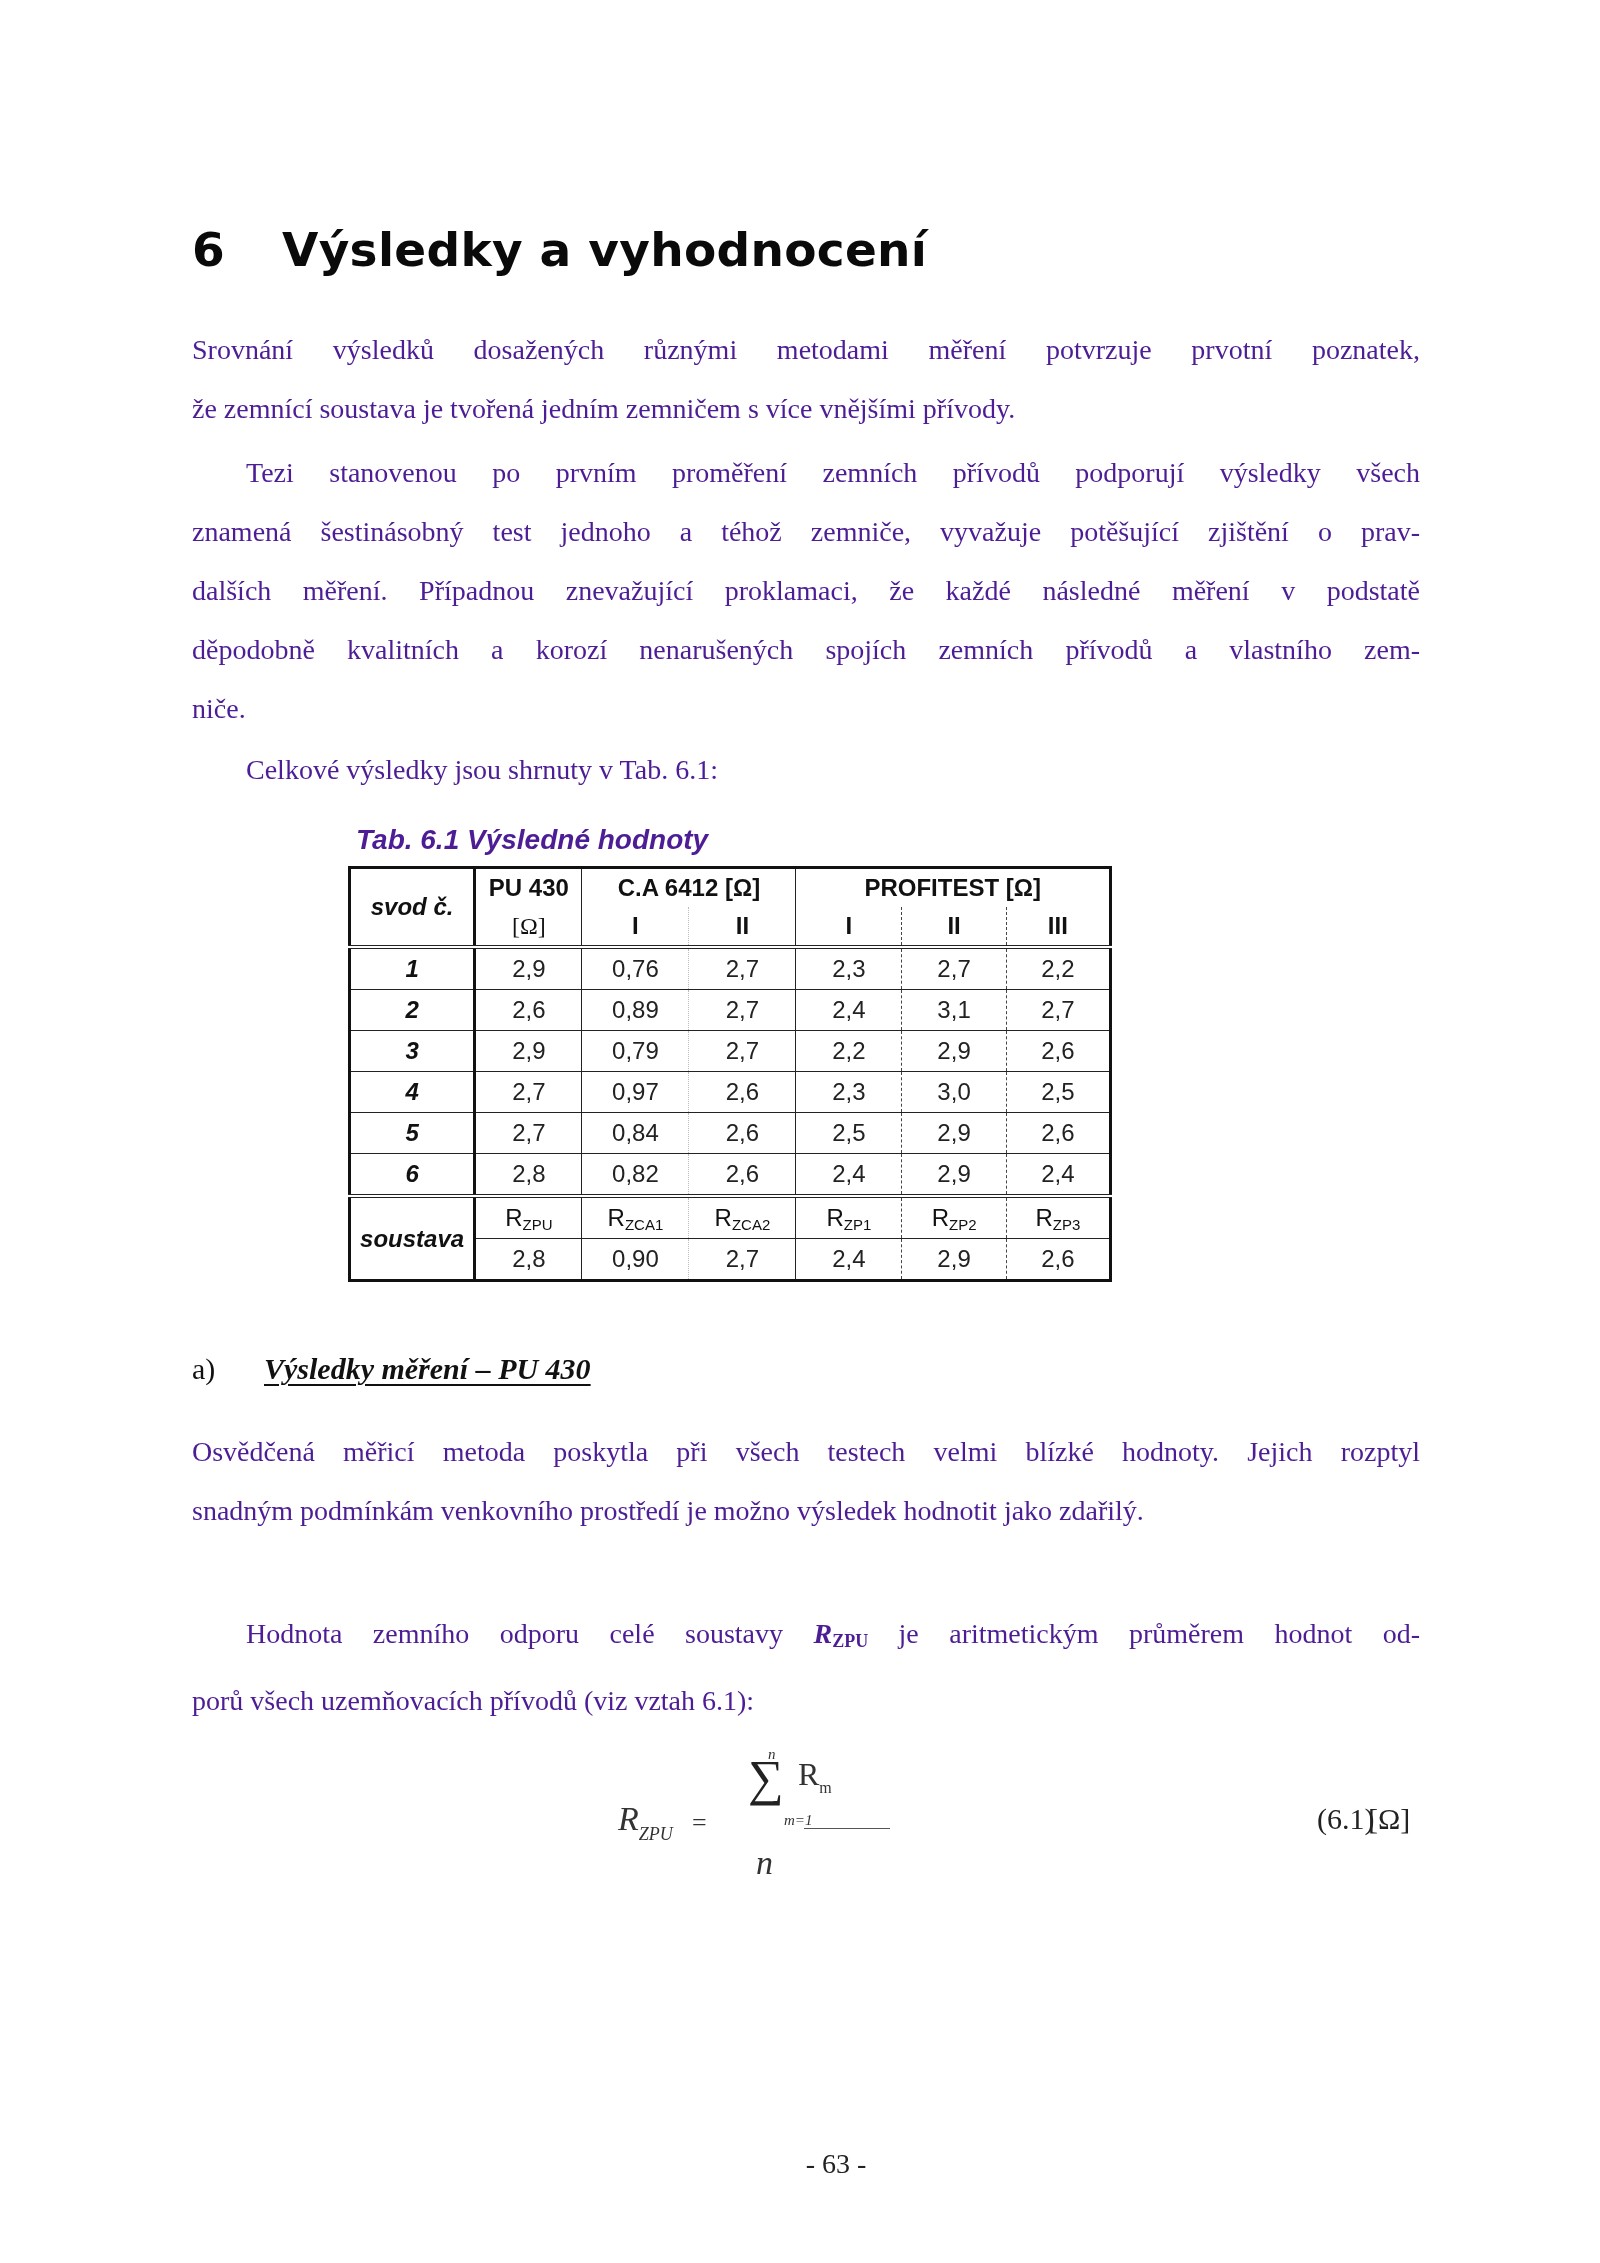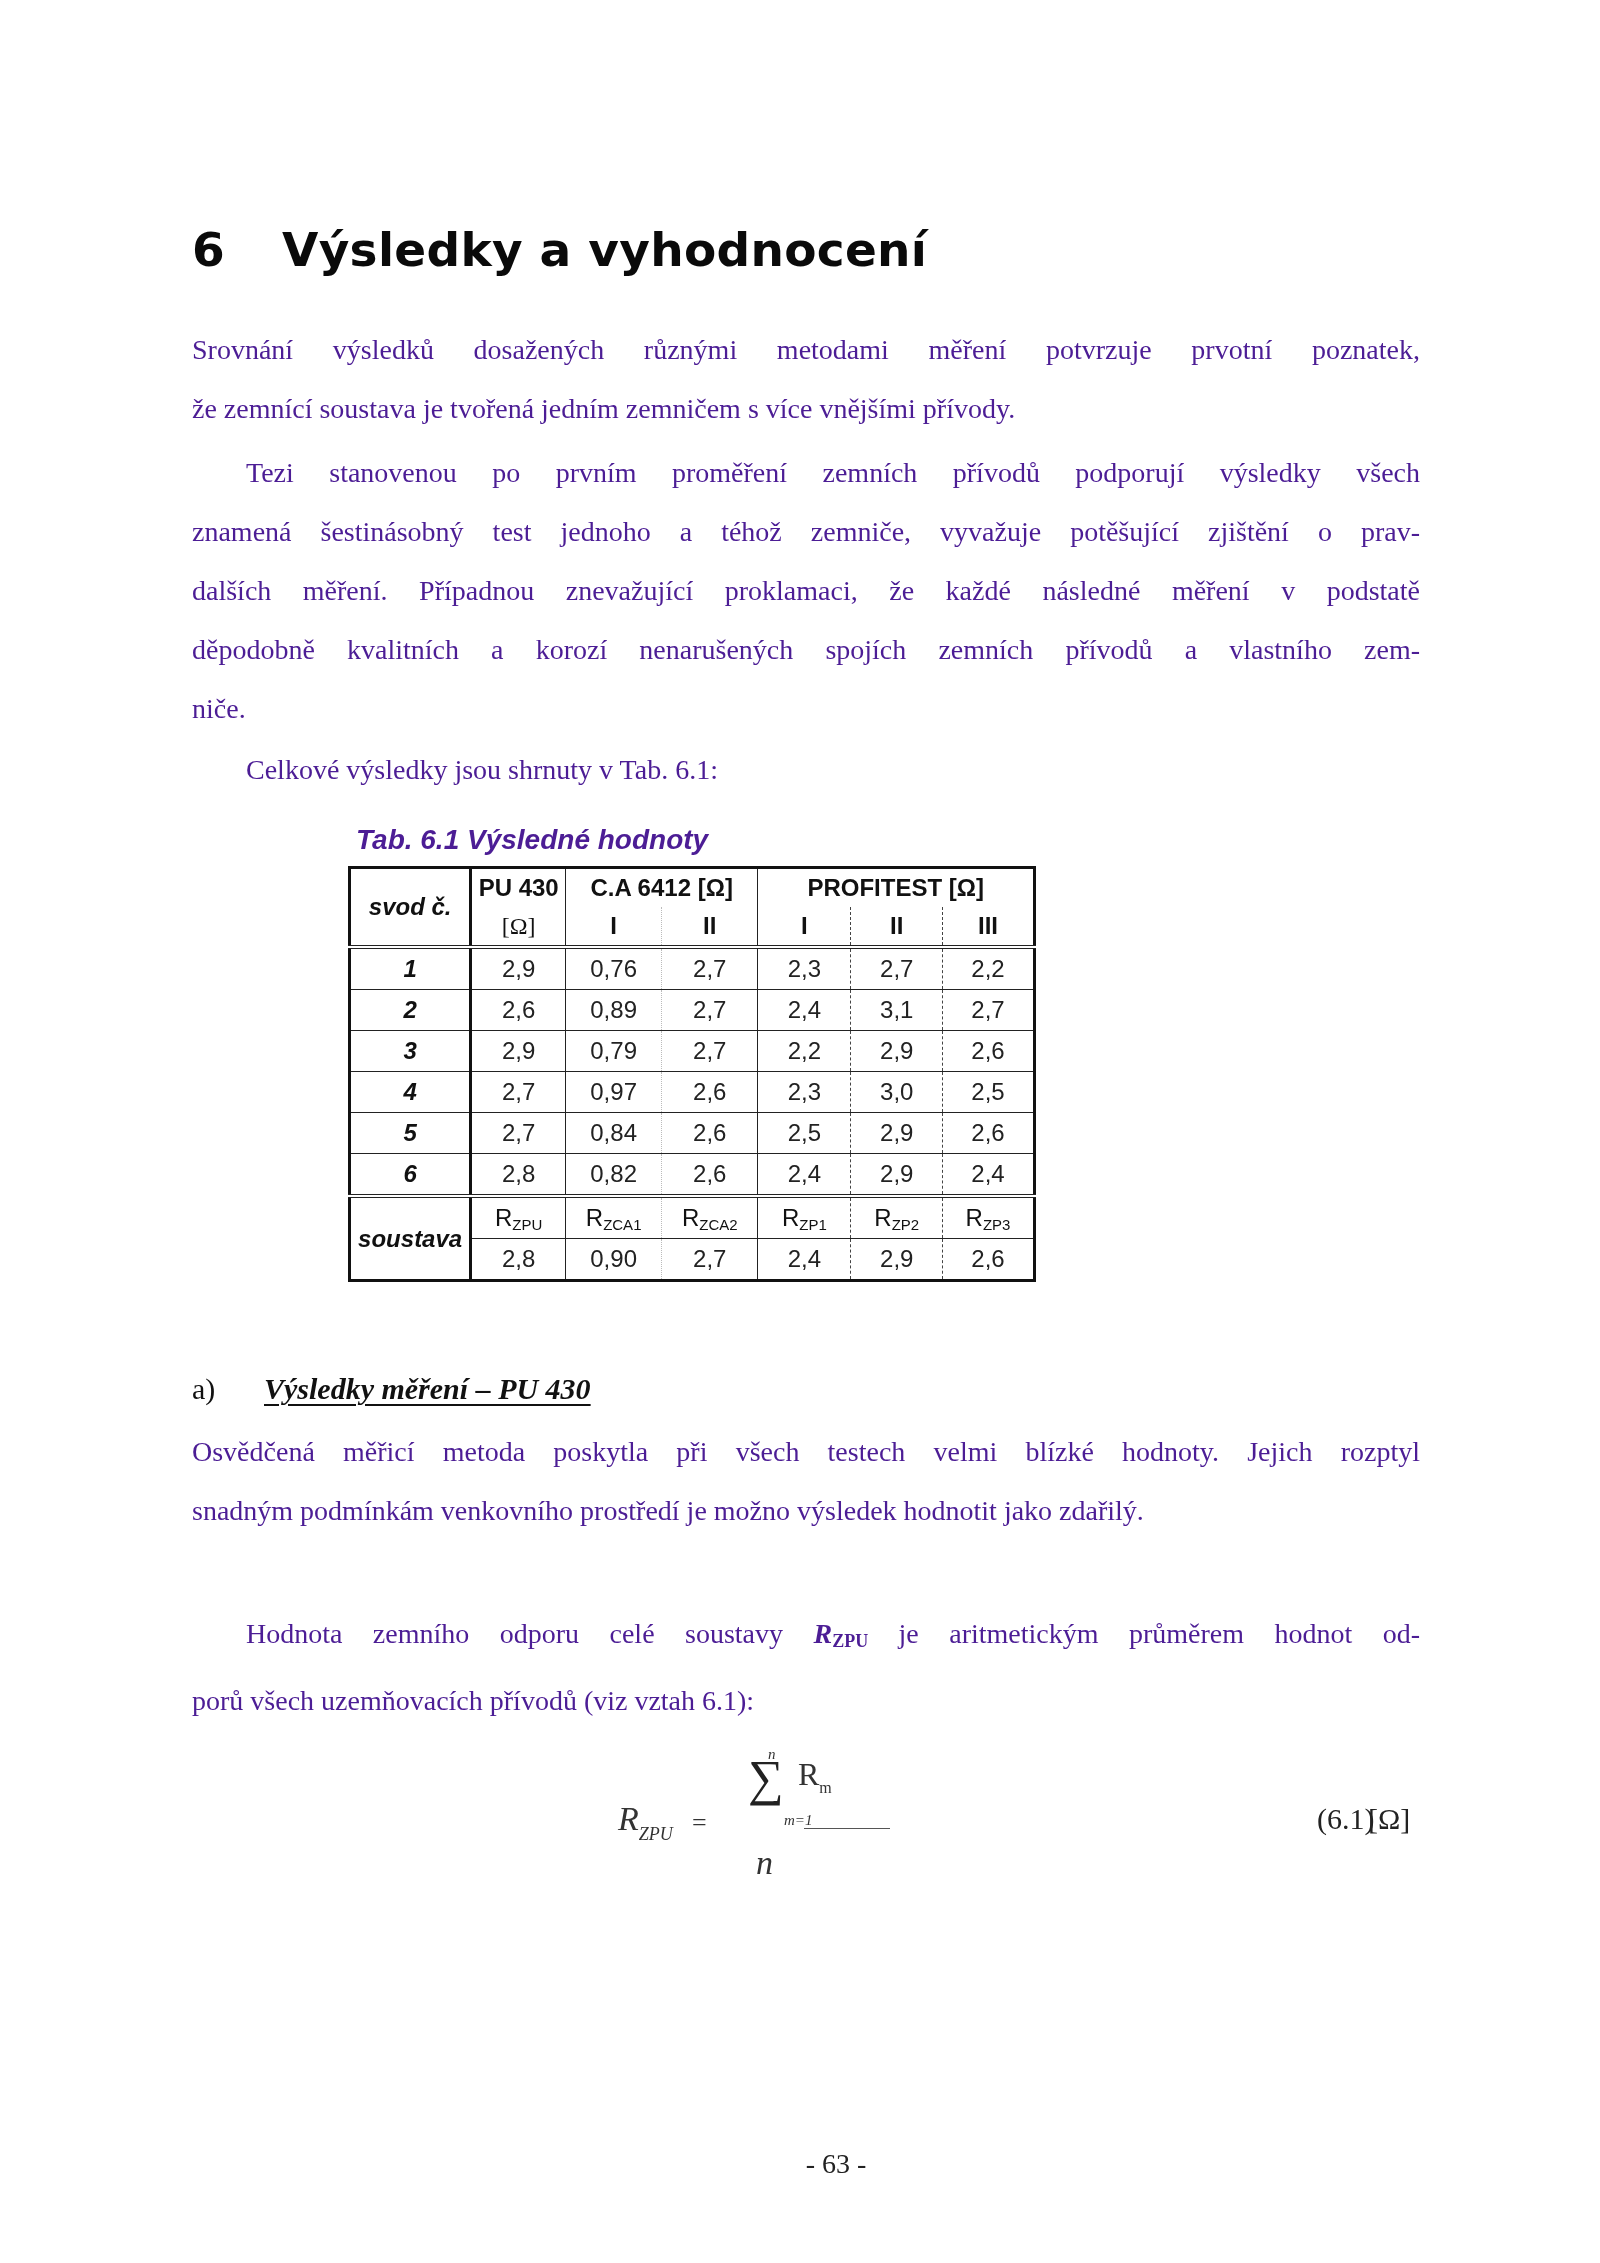--- a/index.html
+++ b/index.html
@@ -24,21 +24,21 @@
   .para .line.last { text-align-last: left; }
   .para .indent { padding-left: 54px; }
 
   .caption {
     position: absolute; left: 356px; top: 824px;
     font-family: "Liberation Sans", "DejaVu Sans", sans-serif;
     font-weight: bold; font-style: italic; font-size: 28px; color: #4c1d95;
   }
 
   table.results {
-    position: absolute; left: 348px; top: 866px; width: 688px;
+    position: absolute; left: 348px; top: 866px; width: 764px;
     border-collapse: collapse;
     border: 3px solid #111;
     font-family: "Liberation Sans", "DejaVu Sans", sans-serif;
     font-size: 24px; color: #222;
   }
   table.results td {
     text-align: center; padding: 0; height: 40px;
     border-top: 1.5px solid #222; border-bottom: 1.5px solid #222;
   }
   table.results .hdr td { height: 38px; border-top: none; border-bottom: none; font-weight: bold; color: #111; }
@@ -50,21 +50,20 @@
   table.results td.omega { font-family: "Liberation Serif", "DejaVu Serif", serif; font-weight: normal; }
   table.results .sum-top td { border-top: 4px double #222; }
   table.results .sym { font-size: 24px; color: #111; }
   table.results .sym sub { font-size: 15px; vertical-align: -4px; }
   table.results .data td { height: 40px; }
 
   .subhead {
     position: absolute; left: 192px; top: 1352px;
     font-family: "Liberation Serif", "DejaVu Serif", serif; font-size: 30px; color: #111;
     white-space: nowrap;
-    margin-top: 20px;
   }
   .subhead .lbl { display: inline-block; width: 72px; }
   .subhead .ttl { font-weight: bold; font-style: italic; text-decoration: underline; text-decoration-thickness: 2px; text-underline-offset: 5px; }
 
   .inline-sym { font-weight: bold; font-style: italic; }
   .inline-sym sub { font-size: 18px; font-style: normal; vertical-align: -4px; }
 
   .formula {
     position: absolute; left: 600px; top: 1740px; width: 820px; height: 160px;
     font-family: "Liberation Serif", "DejaVu Serif", serif; color: #333;

